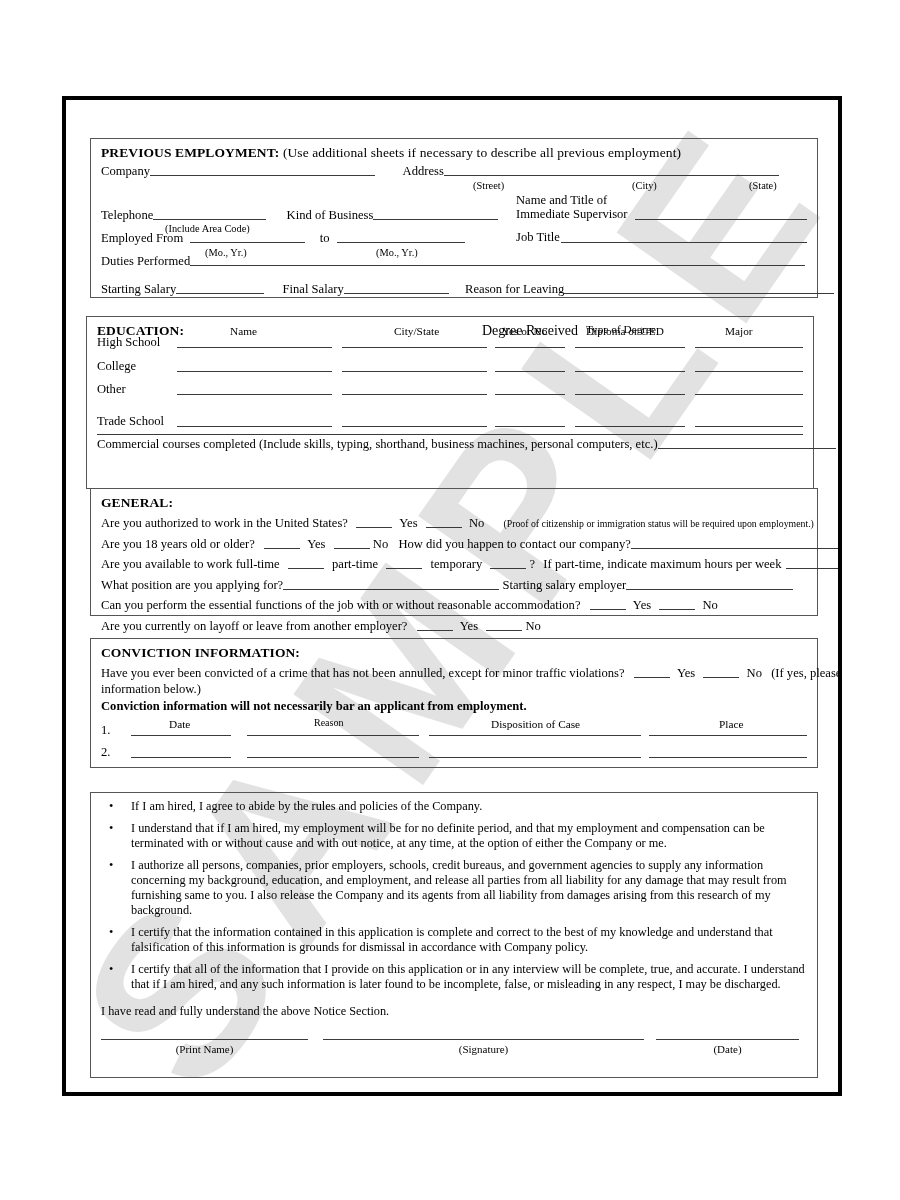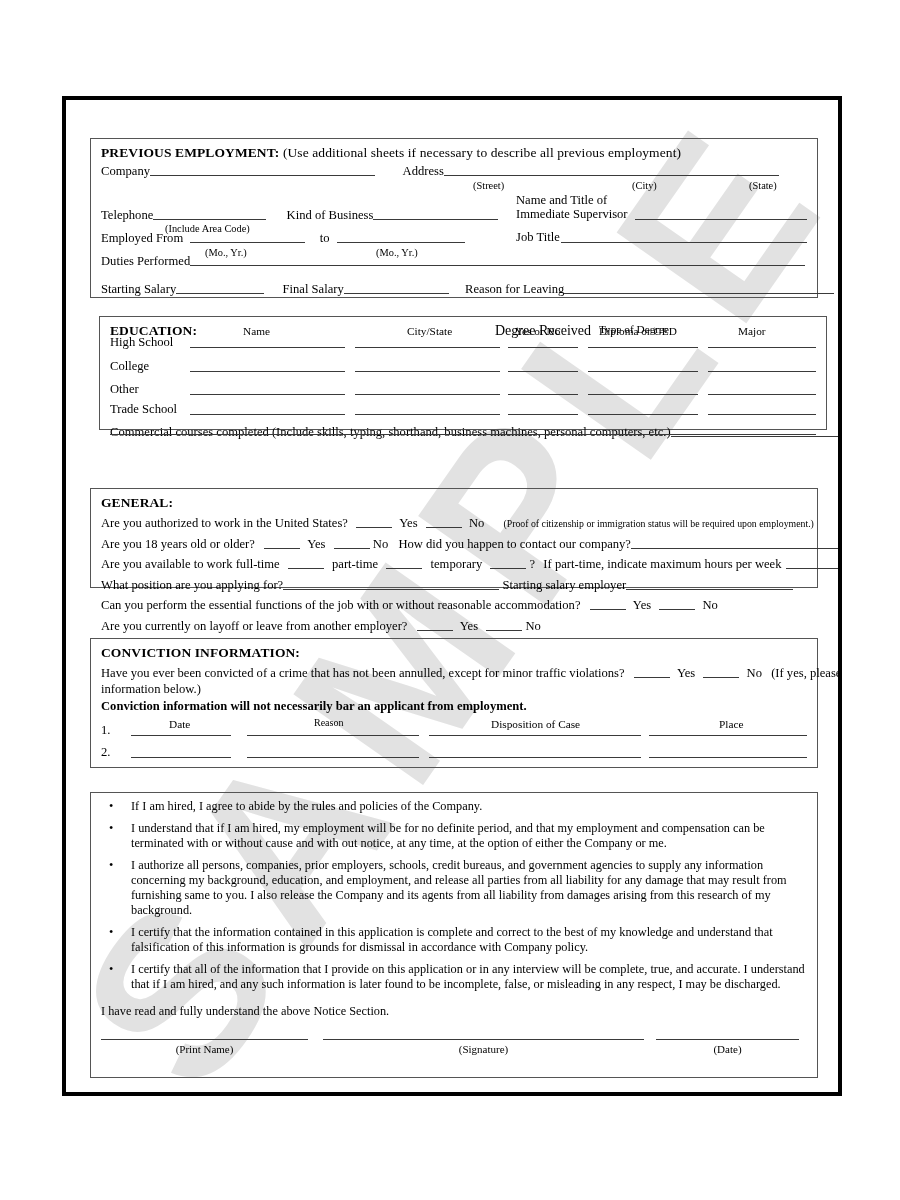--- a/index.html
+++ b/index.html
@@ -103,22 +103,22 @@
 
   
   .hr {
     position: absolute;
     border-bottom: 1px solid #3a3a3a;
     height: 0;
   }
 
   
   #sec-prev  { left: 24px; top: 38px;  width: 728px; height: 160px; }
-  #sec-edu   { left: 33px; top: 216px; width: 728px; height: 114px; }
-  #sec-gen   { left: 24px; top: 388px; width: 728px; height: 100px; }
+  #sec-edu   { left: 20px; top: 216px; width: 728px; height: 173px; }
+  #sec-gen   { left: 24px; top: 388px; width: 728px; height: 128px; }
   #sec-conv  { left: 24px; top: 538px; width: 728px; height: 130px; }
   #sec-notice{ left: 24px; top: 692px; width: 728px; height: 286px; }
 
   .bullet-p {
     position: relative;
     font-size: 12.3px;
     line-height: 1.22;
     margin: 0 0 7px 0;
     padding-left: 30px;
     text-align: left;
@@ -243,21 +243,21 @@
         <span class="ln abs" style="left:598px;width:108px;"></span>
       </div>
       <div class="row" style="margin-top:10px;">
         <span>Other</span>
         <span class="ln abs" style="left:80px;width:155px;"></span>
         <span class="ln abs" style="left:245px;width:145px;"></span>
         <span class="ln abs" style="left:398px;width:70px;"></span>
         <span class="ln abs" style="left:478px;width:110px;"></span>
         <span class="ln abs" style="left:598px;width:108px;"></span>
       </div>
-      <div class="row" style="margin-top:6px;">
+      <div class="row" style="margin-top:18px;">
         <span>Trade School</span>
         <span class="ln abs" style="left:80px;width:155px;"></span>
         <span class="ln abs" style="left:245px;width:145px;"></span>
         <span class="ln abs" style="left:398px;width:70px;"></span>
         <span class="ln abs" style="left:478px;width:110px;"></span>
         <span class="ln abs" style="left:598px;width:108px;"></span>
       </div>
 
       <div class="row" style="margin-top:9px;">
         <span>Commercial courses completed (Include skills, typing, shorthand, business machines, personal computers, etc.)</span><span class="ln" style="width:178px;"></span>

